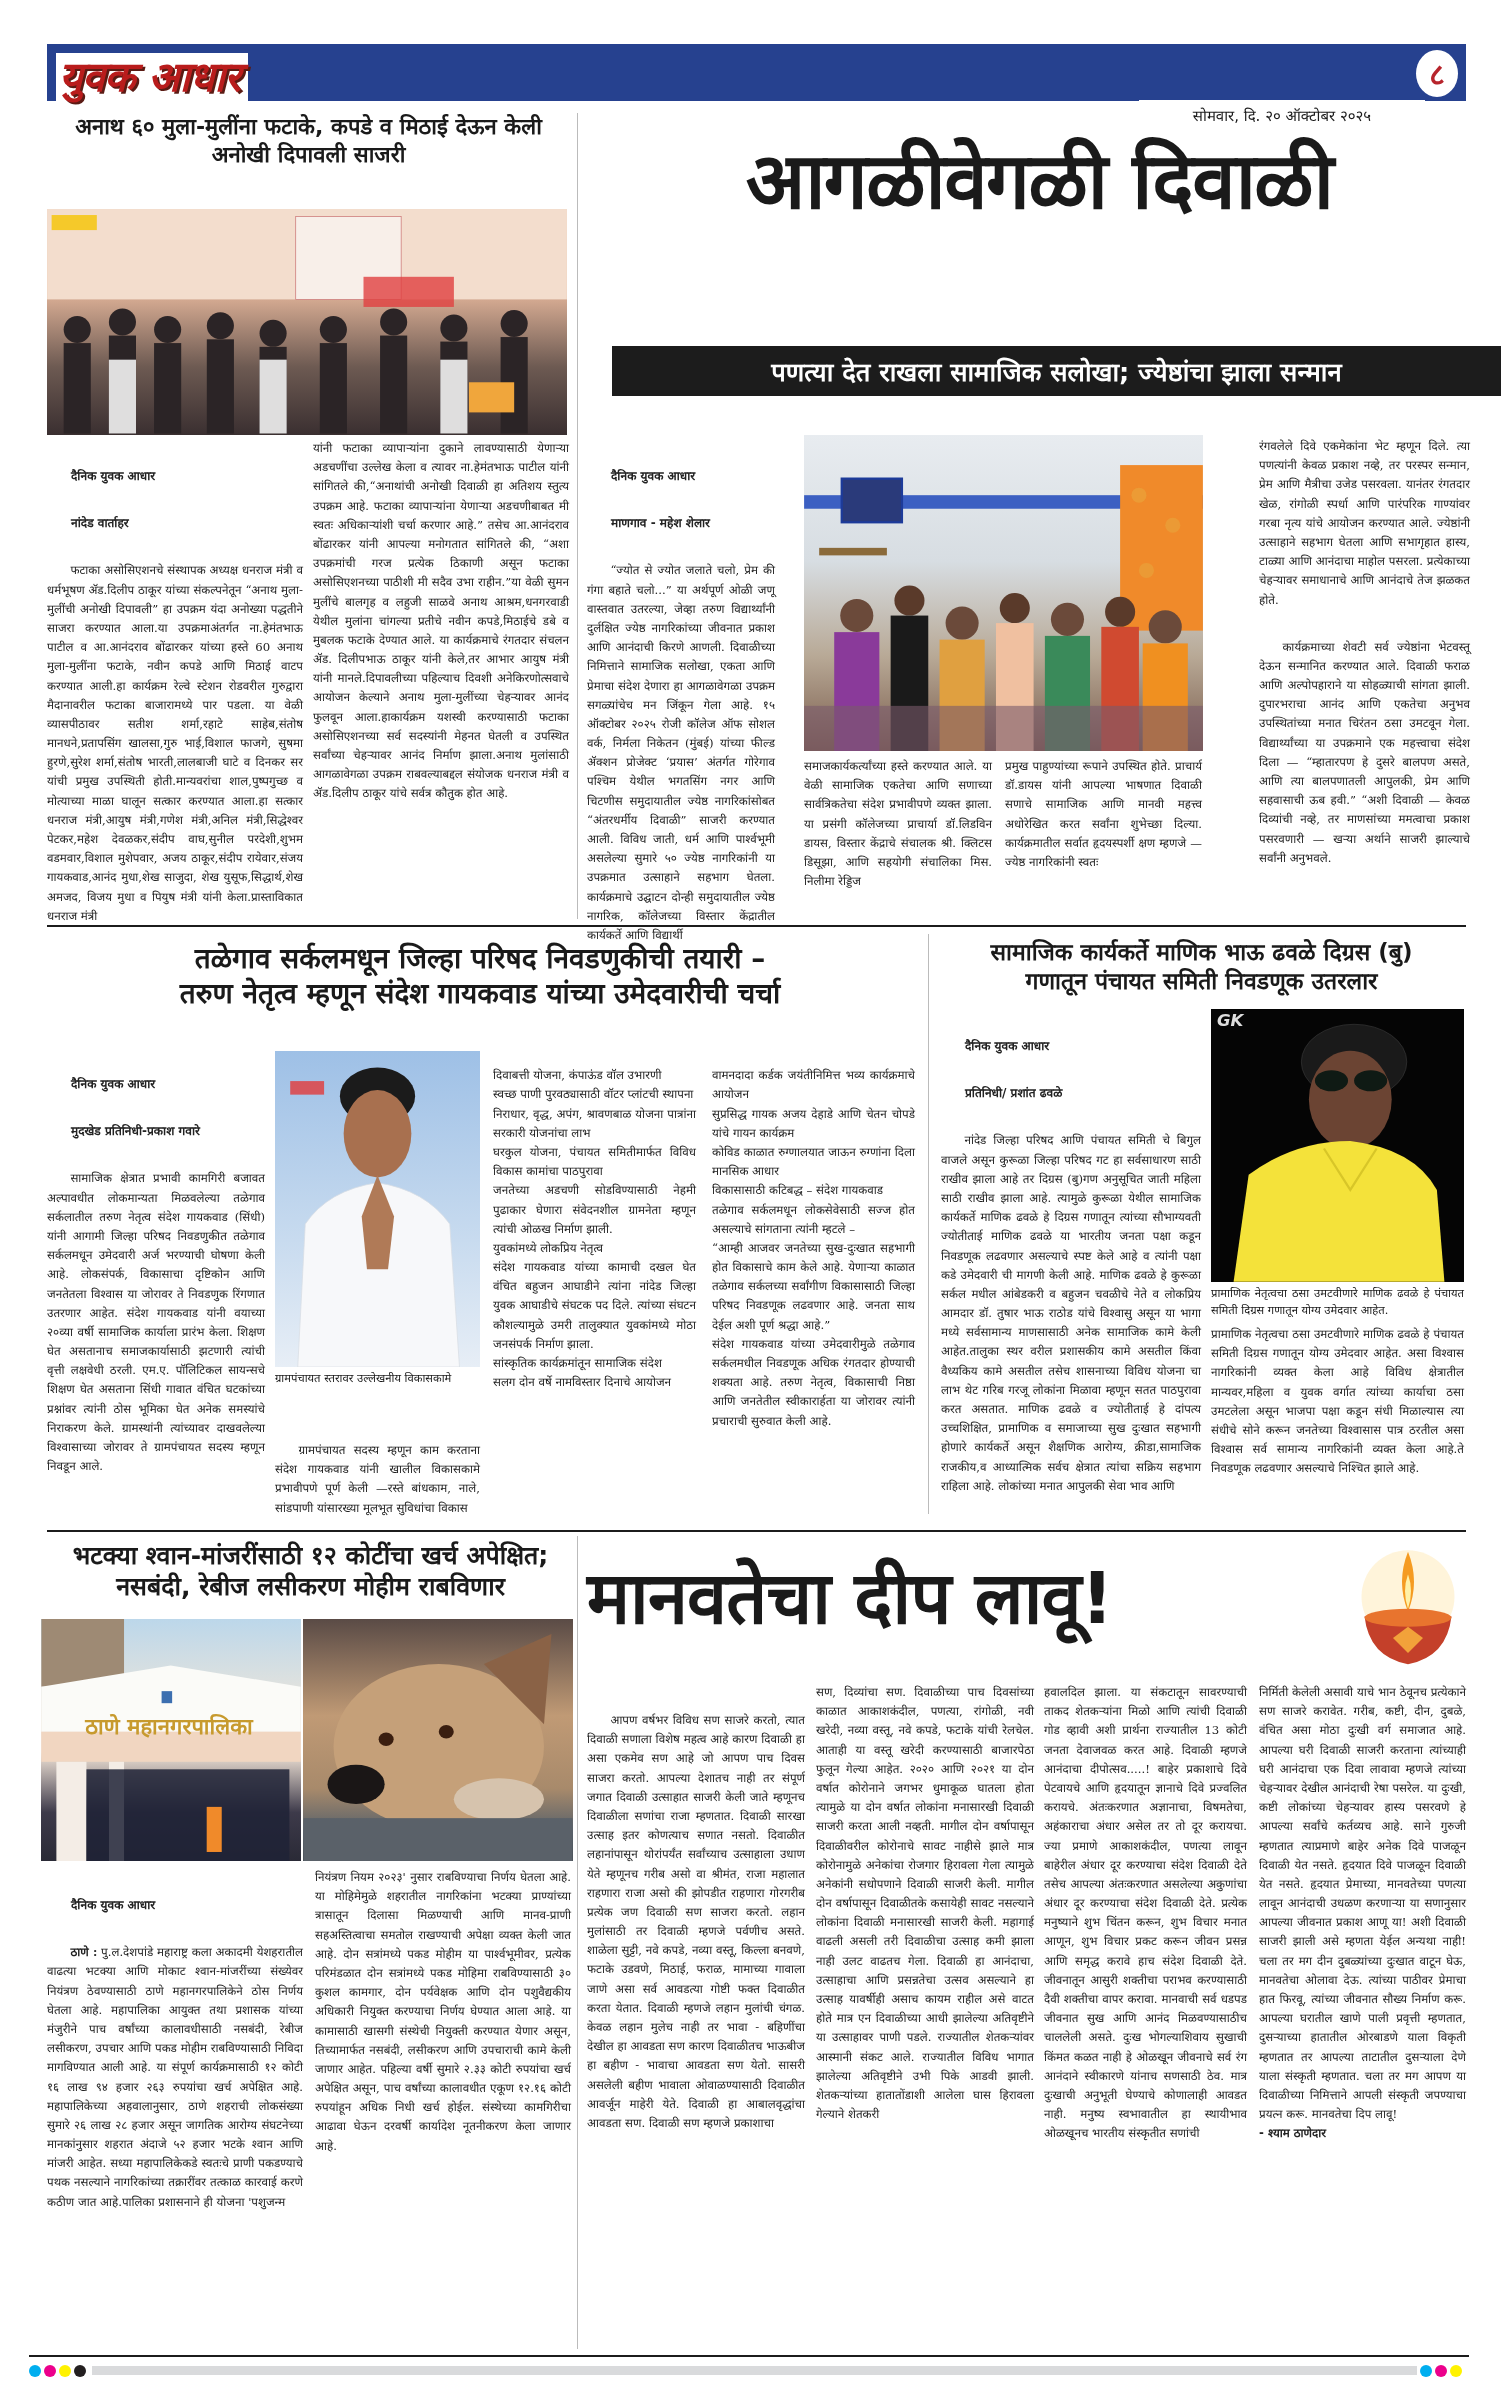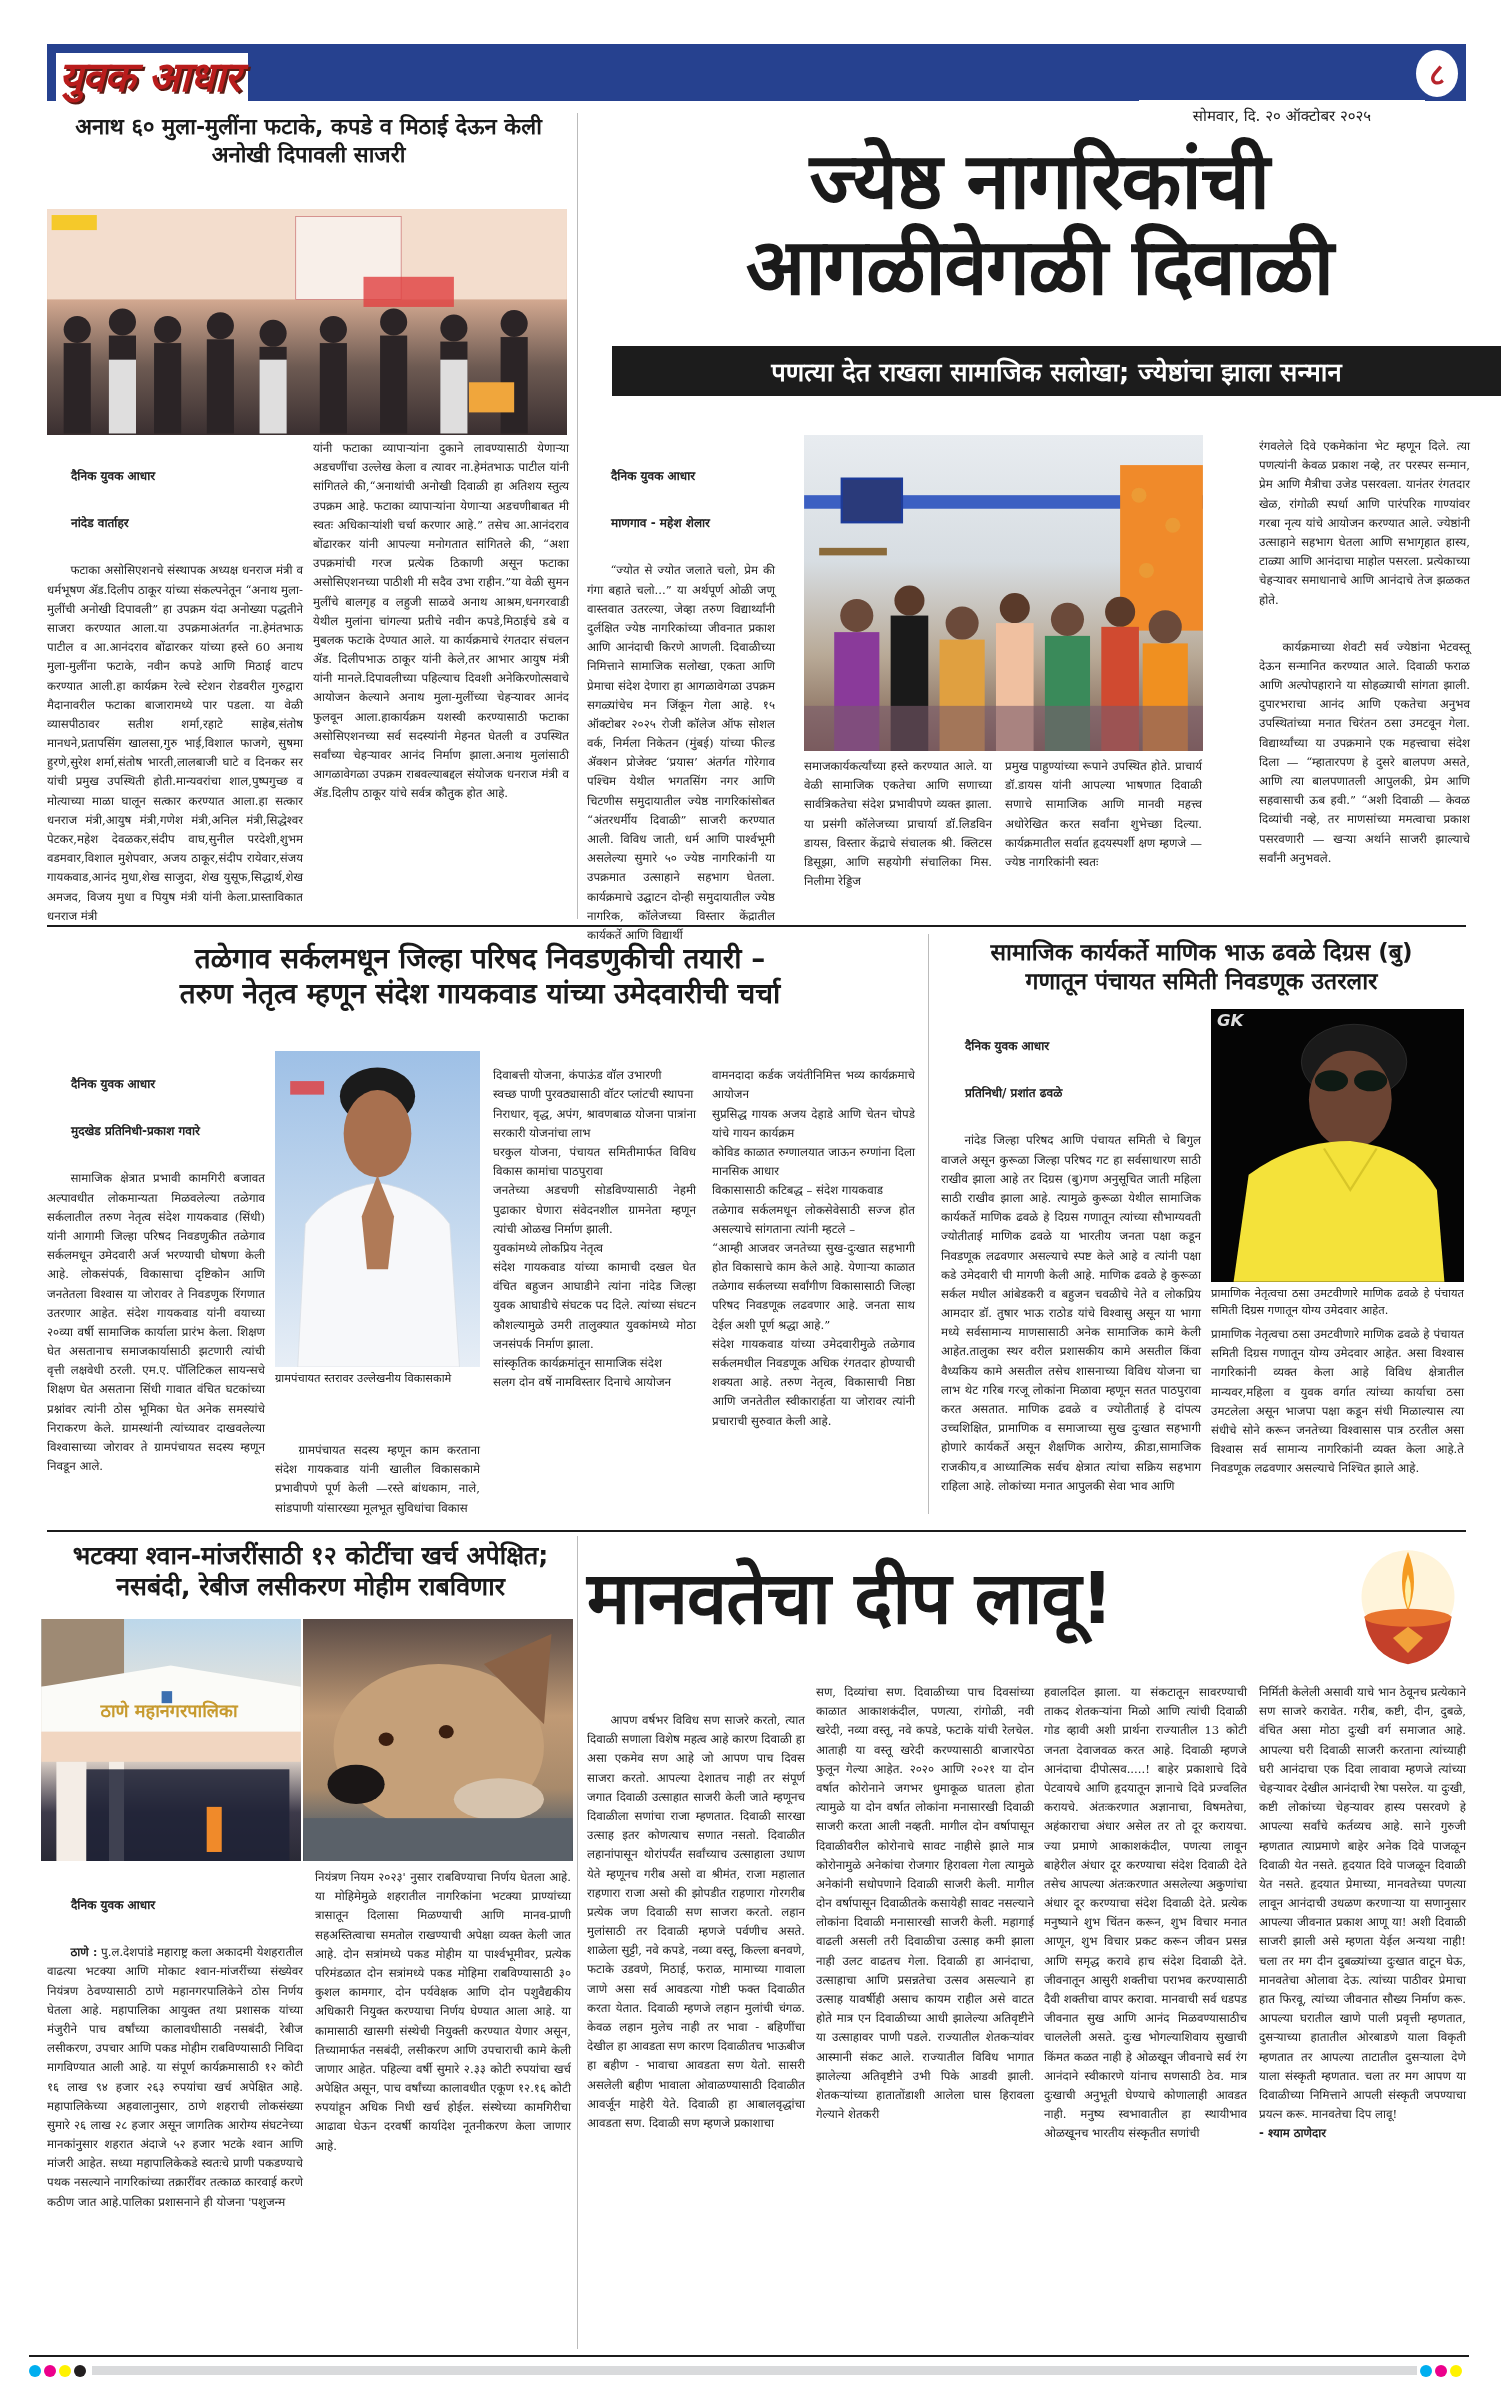--- a/index.html
+++ b/index.html
@@ -82,21 +82,20 @@
   <div class="byline indent">नांदेड वार्ताहर</div>
   <p class="indent">फटाका असोसिएशनचे संस्थापक अध्यक्ष धनराज मंत्री व धर्मभूषण ॲड.दिलीप ठाकूर यांच्या संकल्पनेतून “अनाथ मुला-मुलींची अनोखी दिपावली” हा उपक्रम यंदा अनोख्या पद्धतीने साजरा करण्यात आला.या उपक्रमाअंतर्गत ना.हेमंतभाऊ पाटील व आ.आनंदराव बोंढारकर यांच्या हस्ते 60 अनाथ मुला-मुलींना फटाके, नवीन कपडे आणि मिठाई वाटप करण्यात आली.हा कार्यक्रम रेल्वे स्टेशन रोडवरील गुरुद्वारा मैदानावरील फटाका बाजारामध्ये पार पडला. या वेळी व्यासपीठावर सतीश शर्मा,रहाटे साहेब,संतोष मानधने,प्रतापसिंग खालसा,गुरु भाई,विशाल फाजगे, सुषमा हुरणे,सुरेश शर्मा,संतोष भारती,लालबाजी घाटे व दिनकर सर यांची प्रमुख उपस्थिती होती.मान्यवरांचा शाल,पुष्पगुच्छ व मोत्याच्या माळा घालून सत्कार करण्यात आला.हा सत्कार धनराज मंत्री,आयुष मंत्री,गणेश मंत्री,अनिल मंत्री,सिद्धेश्वर पेटकर,महेश देवळकर,संदीप वाघ,सुनील परदेशी,शुभम वडमवार,विशाल मुशेपवार, अजय ठाकूर,संदीप रायेवार,संजय गायकवाड,आनंद मुधा,शेख साजुदा, शेख युसूफ,सिद्धार्थ,शेख अमजद, विजय मुधा व पियुष मंत्री यांनी केला.प्रास्ताविकात धनराज मंत्री</p>
 </div>
 <div class="abs col-text" style="left:313px; top:439px; width:256px;">
   <p>यांनी फटाका व्यापाऱ्यांना दुकाने लावण्यासाठी येणाऱ्या अडचणींचा उल्लेख केला व त्यावर ना.हेमंतभाऊ पाटील यांनी सांगितले की,“अनाथांची अनोखी दिवाळी हा अतिशय स्तुत्य उपक्रम आहे. फटाका व्यापाऱ्यांना येणाऱ्या अडचणीबाबत मी स्वतः अधिकाऱ्यांशी चर्चा करणार आहे.” तसेच आ.आनंदराव बोंढारकर यांनी आपल्या मनोगतात सांगितले की, “अशा उपक्रमांची गरज प्रत्येक ठिकाणी असून फटाका असोसिएशनच्या पाठीशी मी सदैव उभा राहीन.”या वेळी सुमन मुलींचे बालगृह व लहुजी साळवे अनाथ आश्रम,धनगरवाडी येथील मुलांना चांगल्या प्रतीचे नवीन कपडे,मिठाईचे डबे व मुबलक फटाके देण्यात आले. या कार्यक्रमाचे रंगतदार संचलन ॲड. दिलीपभाऊ ठाकूर यांनी केले,तर आभार आयुष मंत्री यांनी मानले.दिपावलीच्या पहिल्याच दिवशी अनेकिरणोत्सवाचे आयोजन केल्याने अनाथ मुला-मुलींच्या चेहऱ्यावर आनंद फुलवून आला.हाकार्यक्रम यशस्वी करण्यासाठी फटाका असोसिएशनच्या सर्व सदस्यांनी मेहनत घेतली व उपस्थित सर्वांच्या चेहऱ्यावर आनंद निर्माण झाला.अनाथ मुलांसाठी आगळावेगळा उपक्रम राबवल्याबद्दल संयोजक धनराज मंत्री व ॲड.दिलीप ठाकूर यांचे सर्वत्र कौतुक होत आहे.</p>
 </div>
 
 <div class="abs" style="left:577px; top:113px; width:0.8px; height:806px; background:#bbb;"></div>
 
 <div class="abs hl-cond big1">
-  <div>ज्येष्ठ नागरिकांची</div>
   <div>आगळीवेगळी दिवाळी</div>
 </div>
 <div class="abs subbar">पणत्या देत राखला सामाजिक सलोखा; ज्येष्ठांचा झाला सन्मान</div>
 
 <div class="abs col-text" style="left:587px; top:439px; width:188px;">
   <div class="byline indent">दैनिक युवक आधार</div>
   <div class="byline indent">माणगाव - महेश शेलार</div>
   <p class="indent">“ज्योत से ज्योत जलाते चलो, प्रेम की गंगा बहाते चलो...” या अर्थपूर्ण ओळी जणू वास्तवात उतरल्या, जेव्हा तरुण विद्यार्थ्यांनी दुर्लक्षित ज्येष्ठ नागरिकांच्या जीवनात प्रकाश आणि आनंदाची किरणे आणली. दिवाळीच्या निमित्ताने सामाजिक सलोखा, एकता आणि प्रेमाचा संदेश देणारा हा आगळावेगळा उपक्रम सगळ्यांचेच मन जिंकून गेला आहे. १५ ऑक्टोबर २०२५ रोजी कॉलेज ऑफ सोशल वर्क, निर्मला निकेतन (मुंबई) यांच्या फील्ड ॲक्शन प्रोजेक्ट ‘प्रयास’ अंतर्गत गोरेगाव पश्चिम येथील भगतसिंग नगर आणि चिटणीस समुदायातील ज्येष्ठ नागरिकांसोबत “अंतरधर्मीय दिवाळी” साजरी करण्यात आली. विविध जाती, धर्म आणि पार्श्वभूमी असलेल्या सुमारे ५० ज्येष्ठ नागरिकांनी या उपक्रमात उत्साहाने सहभाग घेतला. कार्यक्रमाचे उद्घाटन दोन्ही समुदायातील ज्येष्ठ नागरिक, कॉलेजच्या विस्तार केंद्रातील कार्यकर्ते आणि विद्यार्थी</p>
 </div>
 <div class="abs photo" style="left:804px; top:435px; width:399px; height:316px; background:linear-gradient(180deg,#e8ecf0 0%,#d7dde2 40%,#b8a996 70%,#7a5c4c 100%);">
@@ -227,21 +226,21 @@
   <svg width="260" height="242" viewBox="0 0 345 322">
     <rect x="0" y="0" width="110" height="90" fill="#9e8a74"></rect>
     <path d="M0 90 L172 62 L345 90 L345 150 L0 150 Z" fill="#fbfbf8"></path>
     <rect x="160" y="96" width="14" height="16" fill="#3c6fb0"></rect>
     <rect x="0" y="150" width="345" height="40" fill="#f1d6c1"></rect>
     <rect x="20" y="190" width="40" height="132" fill="#f4ede6"></rect>
     <rect x="90" y="190" width="20" height="132" fill="#f4ede6"></rect>
     <rect x="60" y="200" width="270" height="122" fill="#1f2236" opacity="0.85"></rect>
     <rect x="220" y="250" width="20" height="60" fill="#f08a2a"></rect>
   </svg>
-  <div class="abs" style="left:30px; top:79px; width:196px; text-align:center; color:#c79a2e; font-weight:bold; font-size:18px; font-family:'DejaVu Sans',sans-serif;">ठाणे महानगरपालिका</div>
+  <div class="abs" style="left:30px; top:91px; width:196px; text-align:center; color:#c79a2e; font-weight:bold; font-size:22px; font-family:'DejaVu Sans',sans-serif;">ठाणे महानगरपालिका</div>
 </div>
 <div class="abs photo" style="left:303px; top:1619px; width:270px; height:242px; background:linear-gradient(180deg,#5a4b46 0%,#c09a75 40%,#a88a6b 70%,#58616a 88%,#3f464d 100%);">
   <svg width="270" height="242" viewBox="0 0 358 322">
     <ellipse cx="180" cy="170" rx="140" ry="110" fill="#c5a079"></ellipse>
     <path d="M240 60 L330 20 L320 140 Z" fill="#8a6246"></path>
     <ellipse cx="110" cy="160" rx="10" ry="9" fill="#3a1e10"></ellipse>
     <ellipse cx="190" cy="150" rx="10" ry="9" fill="#3a1e10"></ellipse>
     <ellipse cx="70" cy="220" rx="38" ry="26" fill="#1a1616"></ellipse>
     <ellipse cx="260" cy="240" rx="60" ry="28" fill="#d6c3ad"></ellipse>
     <rect x="0" y="265" width="358" height="57" fill="#5a6169"></rect>

